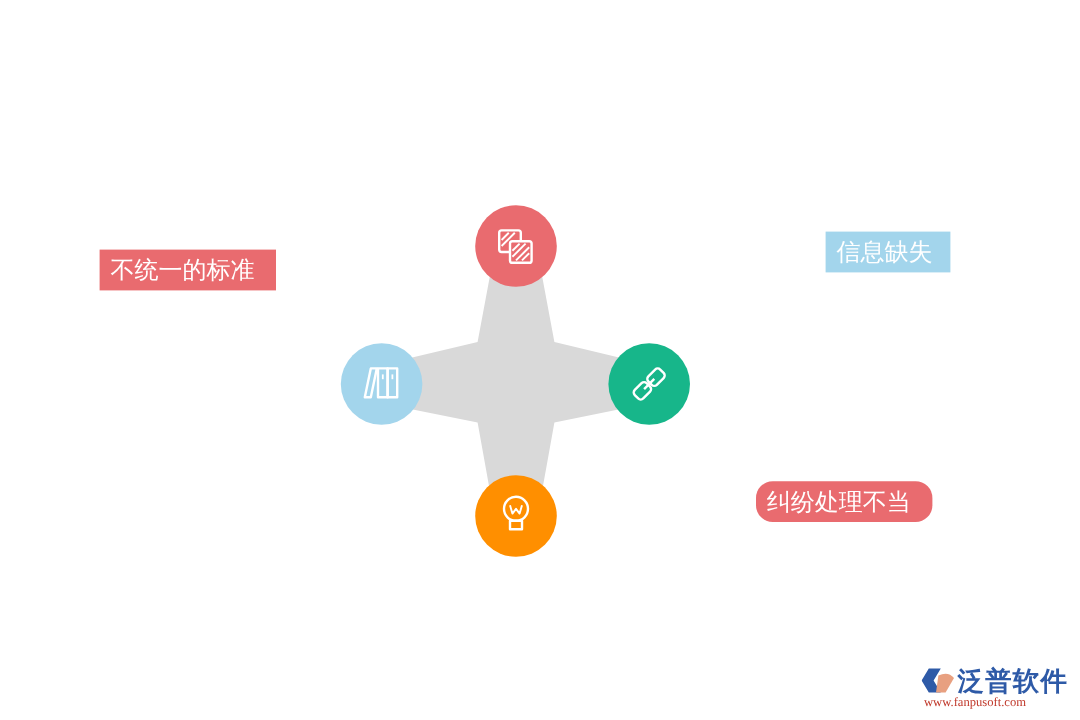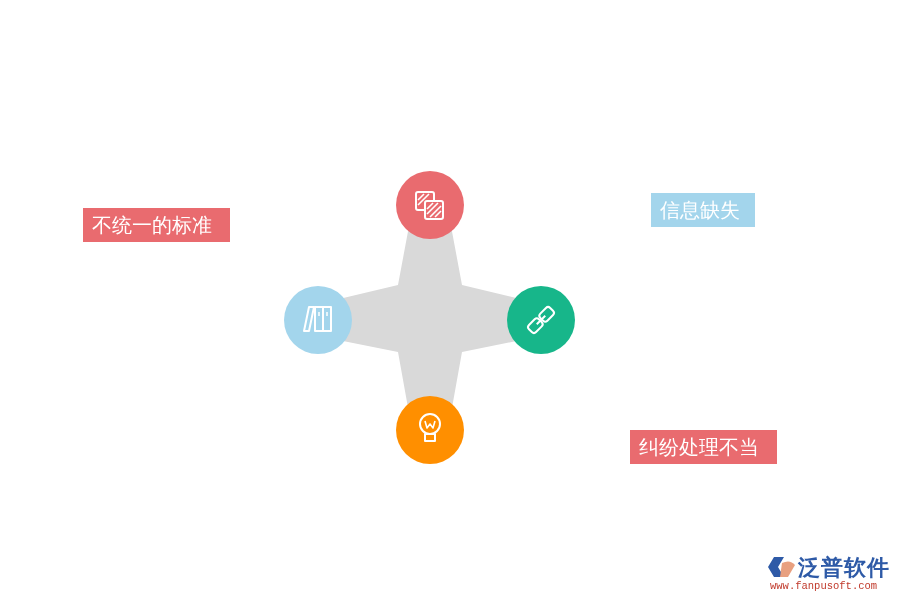--- a/index.html
+++ b/index.html
@@ -8,31 +8,31 @@
       position: relative; overflow: hidden;
       font-family: "DejaVu Sans", "Liberation Sans", sans-serif;
     }
     .diagram { position: absolute; left: 0; top: 0; width: 900px; height: 600px; }
     .label {
       position: absolute; color: #ffffff; font-size: 20px; line-height: 34px;
       height: 34px; padding: 0 9px; box-sizing: border-box; white-space: nowrap;
       letter-spacing: 0px;
     }
     .label.red { background: #E96B6F; }
-    .label.blue { background: #A3D5EC; }
+    .label.blue { background: #A3D5EC; margin-left: 37px; }
     .logo { position: absolute; left: 768px; top: 553px; width: 125px; height: 40px; }
     .logo-title {
       position: absolute; left: 30px; top: 0px; font-size: 22px; color: #2E5AA7;
       font-weight: bold; letter-spacing: 1px; white-space: nowrap;
       font-family: "DejaVu Sans", sans-serif;
       text-align: right;
     }
     .logo-url {
       position: absolute; left: 2px; top: 27px; font-size: 10.5px; color: #C0392B;
-      font-family: Liberation Mono, monospace; white-space: nowrap;
+      font-family: Liberation Serif, serif; white-space: nowrap;
     }
     .logo-mark { position: absolute; left: 0; top: 2px; width: 28px; height: 24px; }
   </style>
 </head>
 <body>
 
 <div class="diagram">
   <svg width="900" height="600" viewBox="0 0 900 600">
 
     <path d="M412 210 L448 210 L462 285 L541 304 L541 336 L462 352 L448 430 L412 430 L398 352 L318 336 L318 304 L398 285 Z" fill="#D9D9D9"></path>
@@ -76,21 +76,21 @@
       <g stroke="#ffffff" stroke-width="2" fill="none" stroke-linejoin="round">
         <circle cx="430" cy="424" r="10"></circle>
         <rect x="425" y="434" width="10" height="7"></rect>
         <polyline points="425,421 427,428 430,424 433,428 435,421" stroke-width="1.6"></polyline>
       </g>
     </g>
   </svg>
 
   <div class="label red" style="left:83px; top:208px; width:147px;">不统一的标准</div>
   <div class="label blue" style="left:651px; top:193px; width:104px;">信息缺失</div>
-  <div class="label red" style="left:630px; top:430px; width:147px;">纠纷处理不当</div>
+  <div class="label red" style="left:630px; top:401px; width:147px;border-radius:14px;">纠纷处理不当</div>
 </div>
 
 <div class="logo">
   <svg class="logo-mark" viewBox="0 0 28 24">
     <polygon points="6,2 16,2 10,12 16,22 6,22 0,12" fill="#2E5AA7"></polygon>
     <path d="M14 8 Q22 4 27 10 L20 22 L12 22 Z" fill="#E8A080"></path>
   </svg>
   <span class="logo-title">泛普软件</span>
   <span class="logo-url">www.fanpusoft.com</span>
 </div>

